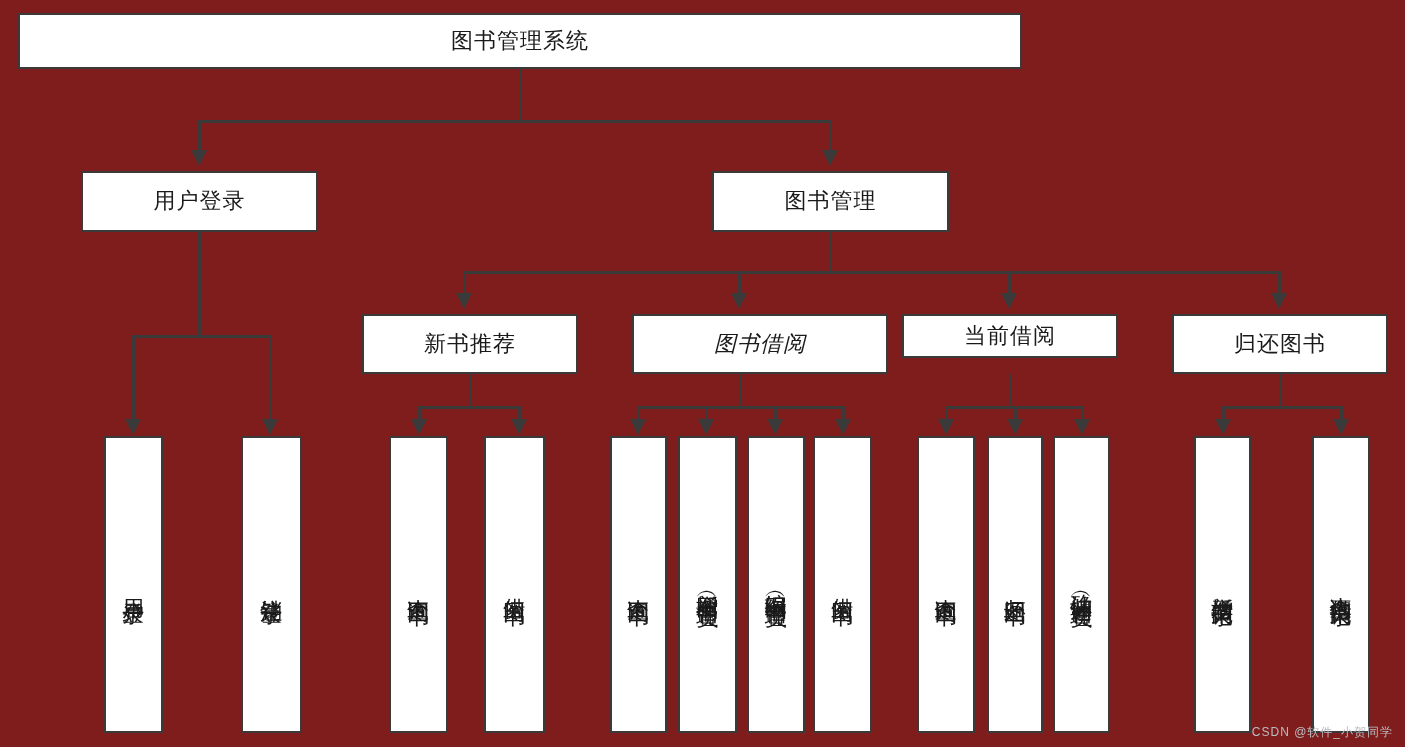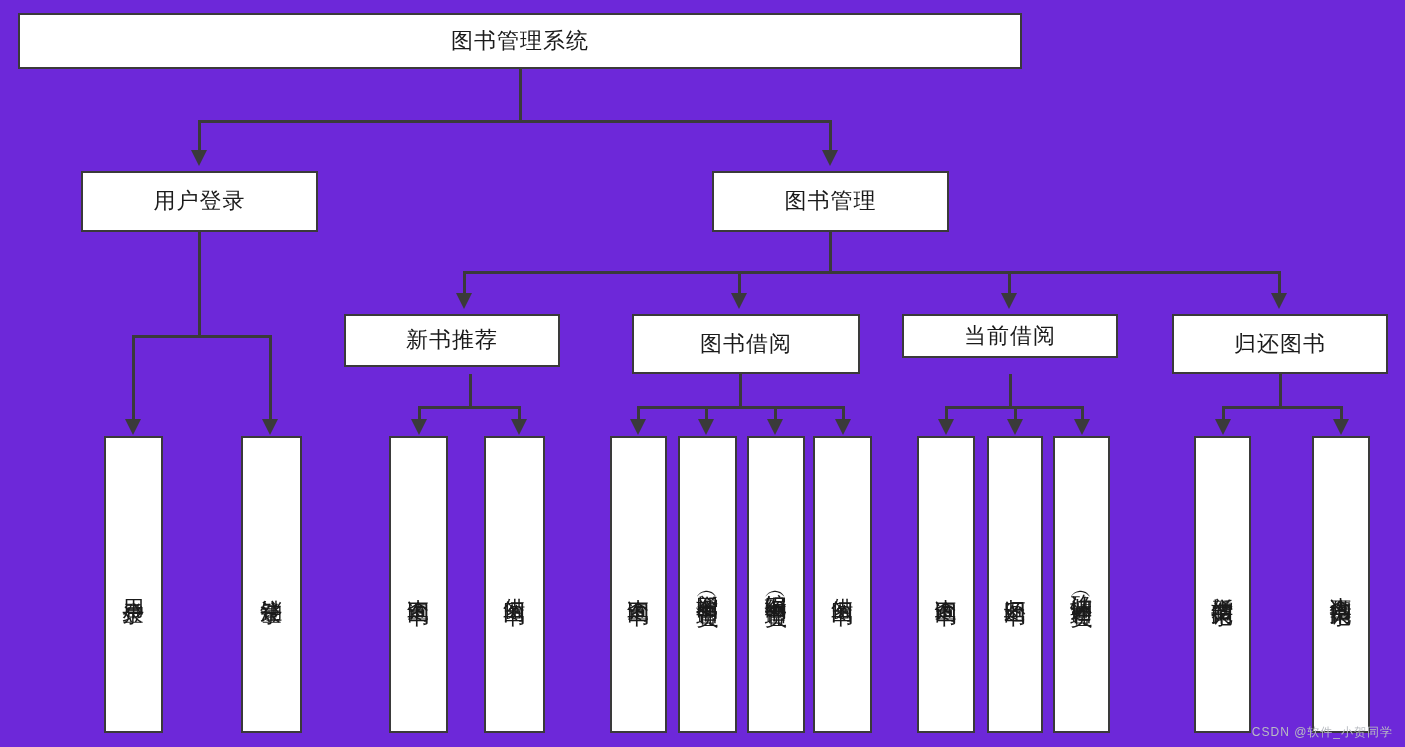--- a/index.html
+++ b/index.html
@@ -7,21 +7,21 @@
     padding: 0;
     background: #ffffff;
   }
   body {
     font-family: "Liberation Sans", "DejaVu Sans", sans-serif;
   }
   #canvas {
     position: relative;
     width: 1405px;
     height: 747px;
-    background: #6d28d9;
+    background: #7f1d1d;
     overflow: hidden;
   }
   .node {
     position: absolute;
     box-sizing: border-box;
     border: 2px solid #3a3a3a;
     background: #ffffff;
     display: flex;
     align-items: center;
     justify-content: center;
@@ -107,24 +107,24 @@
   <div class="edge h" style="left:464px; top:271px; width:817px;"></div>
   <div class="edge v" style="left:463px; top:271px; height:24px;"></div>
   <div class="arrow" style="left:456px; top:293px;"></div>
   <div class="edge v" style="left:738px; top:271px; height:24px;"></div>
   <div class="arrow" style="left:731px; top:293px;"></div>
   <div class="edge v" style="left:1008px; top:271px; height:24px;"></div>
   <div class="arrow" style="left:1001px; top:293px;"></div>
   <div class="edge v" style="left:1278px; top:271px; height:24px;"></div>
   <div class="arrow" style="left:1271px; top:293px;"></div>
 
-  <div class="node horiz" style="left:344px; top:314px; width:216px; height:53px;text-align:center;">
+  <div class="node horiz" style="left:362px; top:314px; width:216px; height:60px;text-align:center;">
     <span>新书推荐</span>
   </div>
-  <div class="node horiz" style="left:632px; top:314px; width:228px; height:60px;">
+  <div class="node horiz" style="left:632px; top:314px; width:256px; height:60px;font-style:italic;">
     <span>图书借阅</span>
   </div>
   <div class="node horiz" style="left:902px; top:314px; width:216px; height:44px;">
     <span>当前借阅</span>
   </div>
   <div class="node horiz" style="left:1172px; top:314px; width:216px; height:60px;">
     <span>归还图书</span>
   </div>
 
   <div class="edge v" style="left:469px; top:374px; height:34px;"></div>

